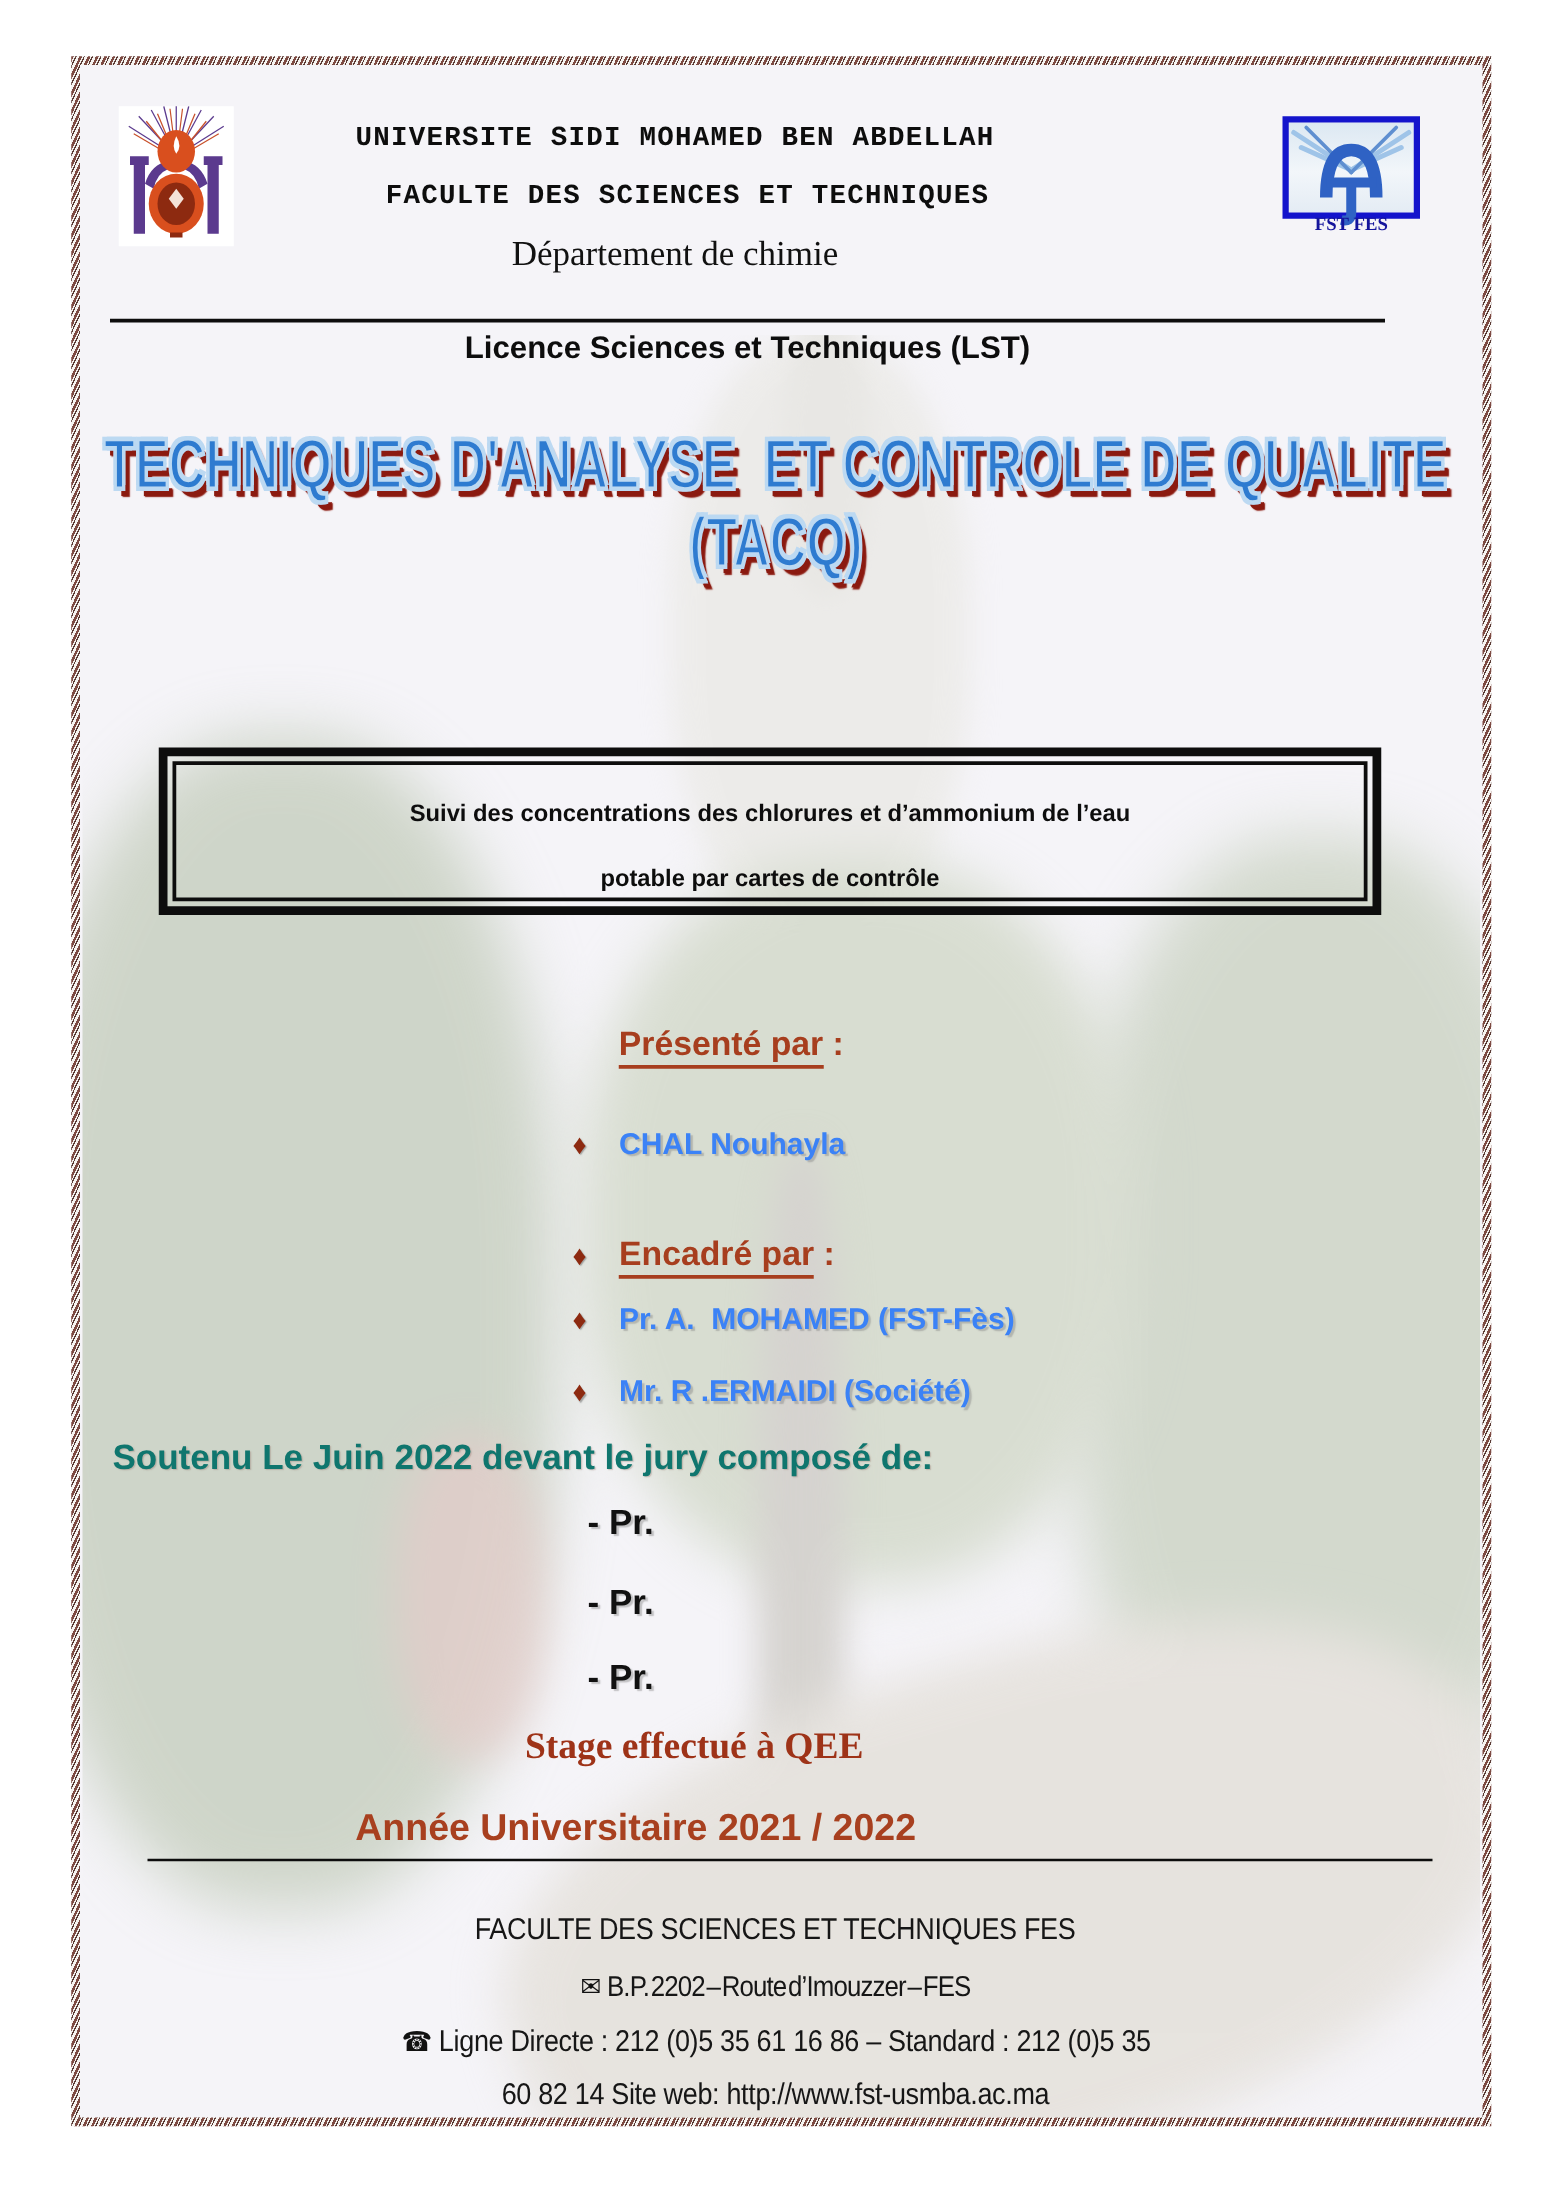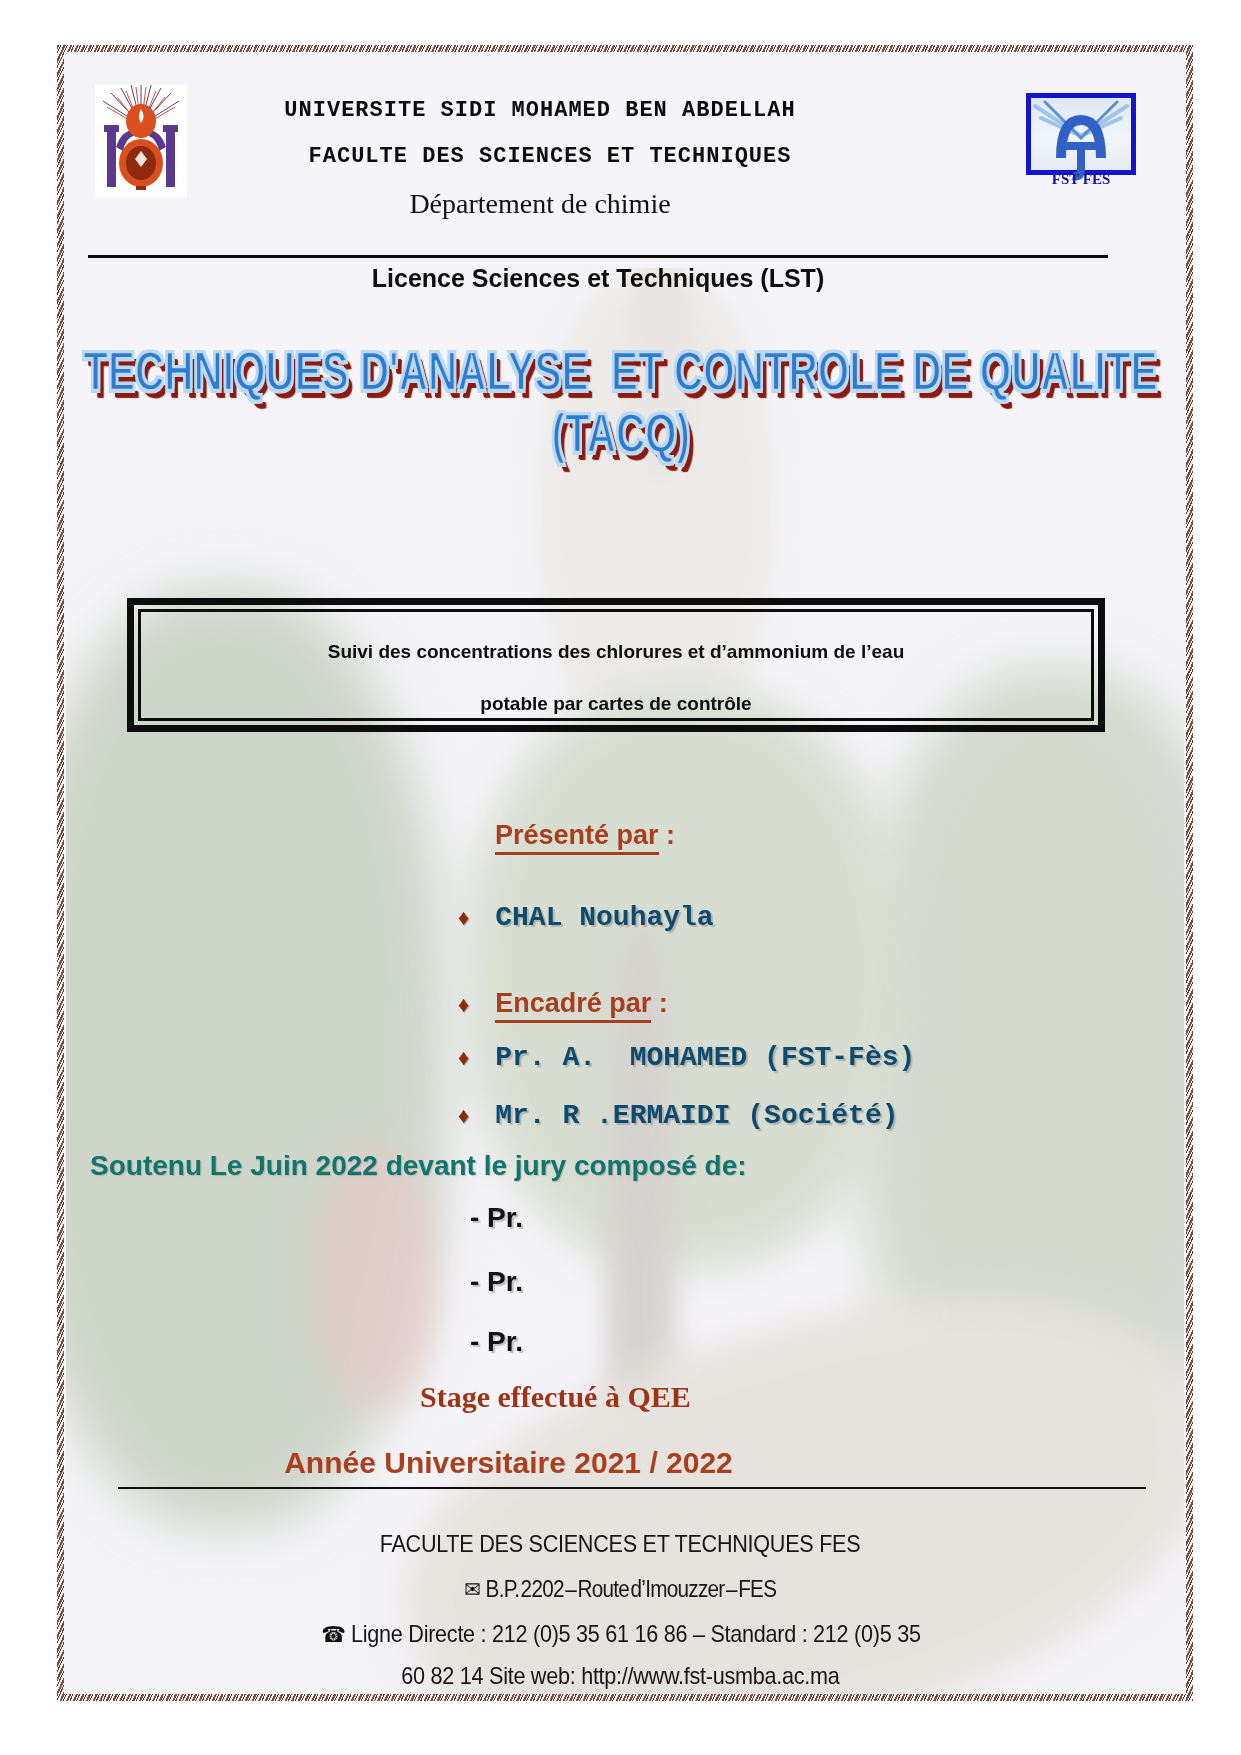--- a/index.html
+++ b/index.html
@@ -56,21 +56,21 @@
   .subject-box { left:127px; top:598px; width:978px; height:134px; border:7px solid #0d0d0d; background:transparent; }
   .subject-inner { position:absolute; inset:4px; border:3px solid #0d0d0d; padding:14px 10px 0 10px; }
   .subject-text { font-size:19px; font-weight:bold; color:#0d0d0d; text-align:center; line-height:52px; }
   .label-u {
     font-size:27px; font-weight:bold; color:#a73e1e;
     border-bottom:3px solid #a73e1e; padding-bottom:2px; white-space:pre;
   }
   .label-colon { font-size:27px; font-weight:bold; color:#a73e1e; white-space:pre; }
   .bullet-row { display:flex; align-items:baseline; }
   .diamond { color:#8d2a10; font-size:22px; margin-right:26px; text-shadow:1px 1px 1px rgba(90,90,90,.5); }
-  .person { font-size:28px; font-weight:bold; color:#0c4a6e; white-space:pre; text-shadow:2px 2px 1px rgba(130,130,130,.45);font-family:Liberation Mono, monospace; }
+  .person { font-size:24px; font-weight:bold; color:#3b82f6; white-space:pre; text-shadow:2px 2px 1px rgba(130,130,130,.45); }
 
   .soutenu { font-size:28px; font-weight:bold; color:#0f766e; text-shadow:1px 1px 1px rgba(150,120,110,.4); }
   .jury-item { font-size:28px; font-weight:bold; color:#111; white-space:pre; text-shadow:2px 2px 1px rgba(130,130,130,.45); }
   .stage { font-family:"Liberation Serif", serif; font-size:30px; font-weight:bold; color:#9e3318; }
   .annee { font-size:30px; font-weight:bold; color:#a8401f; }
 
   
   .foot { color:#161616; white-space:pre; display:inline-block; transform:scaleX(.9); transform-origin:center; letter-spacing:-0.3px; }
   .foot-1 { font-size:24px; }
   .foot-2 { font-size:23px; word-spacing:-4px; letter-spacing:-0.8px; }

